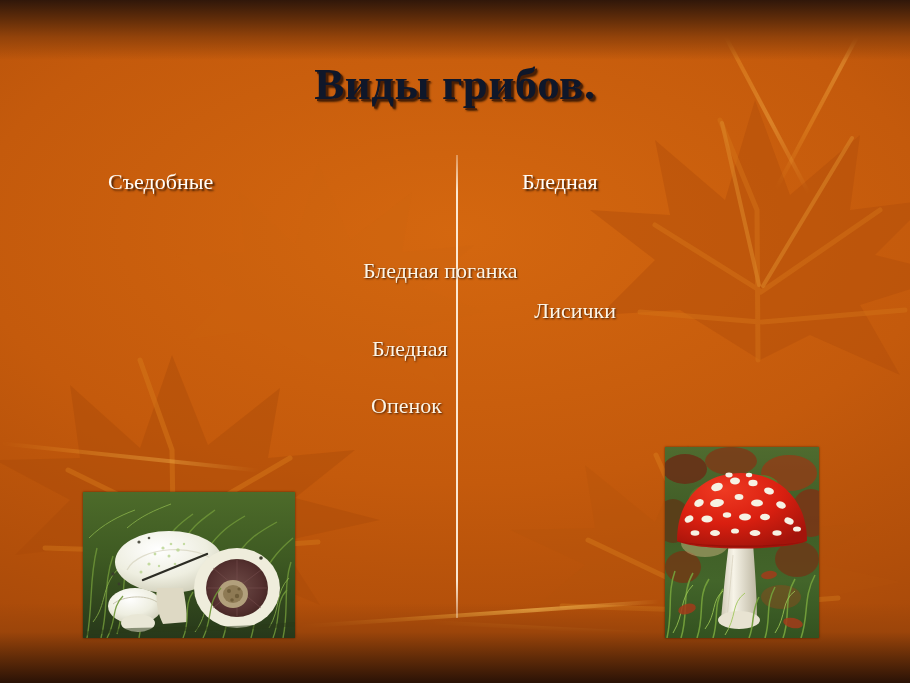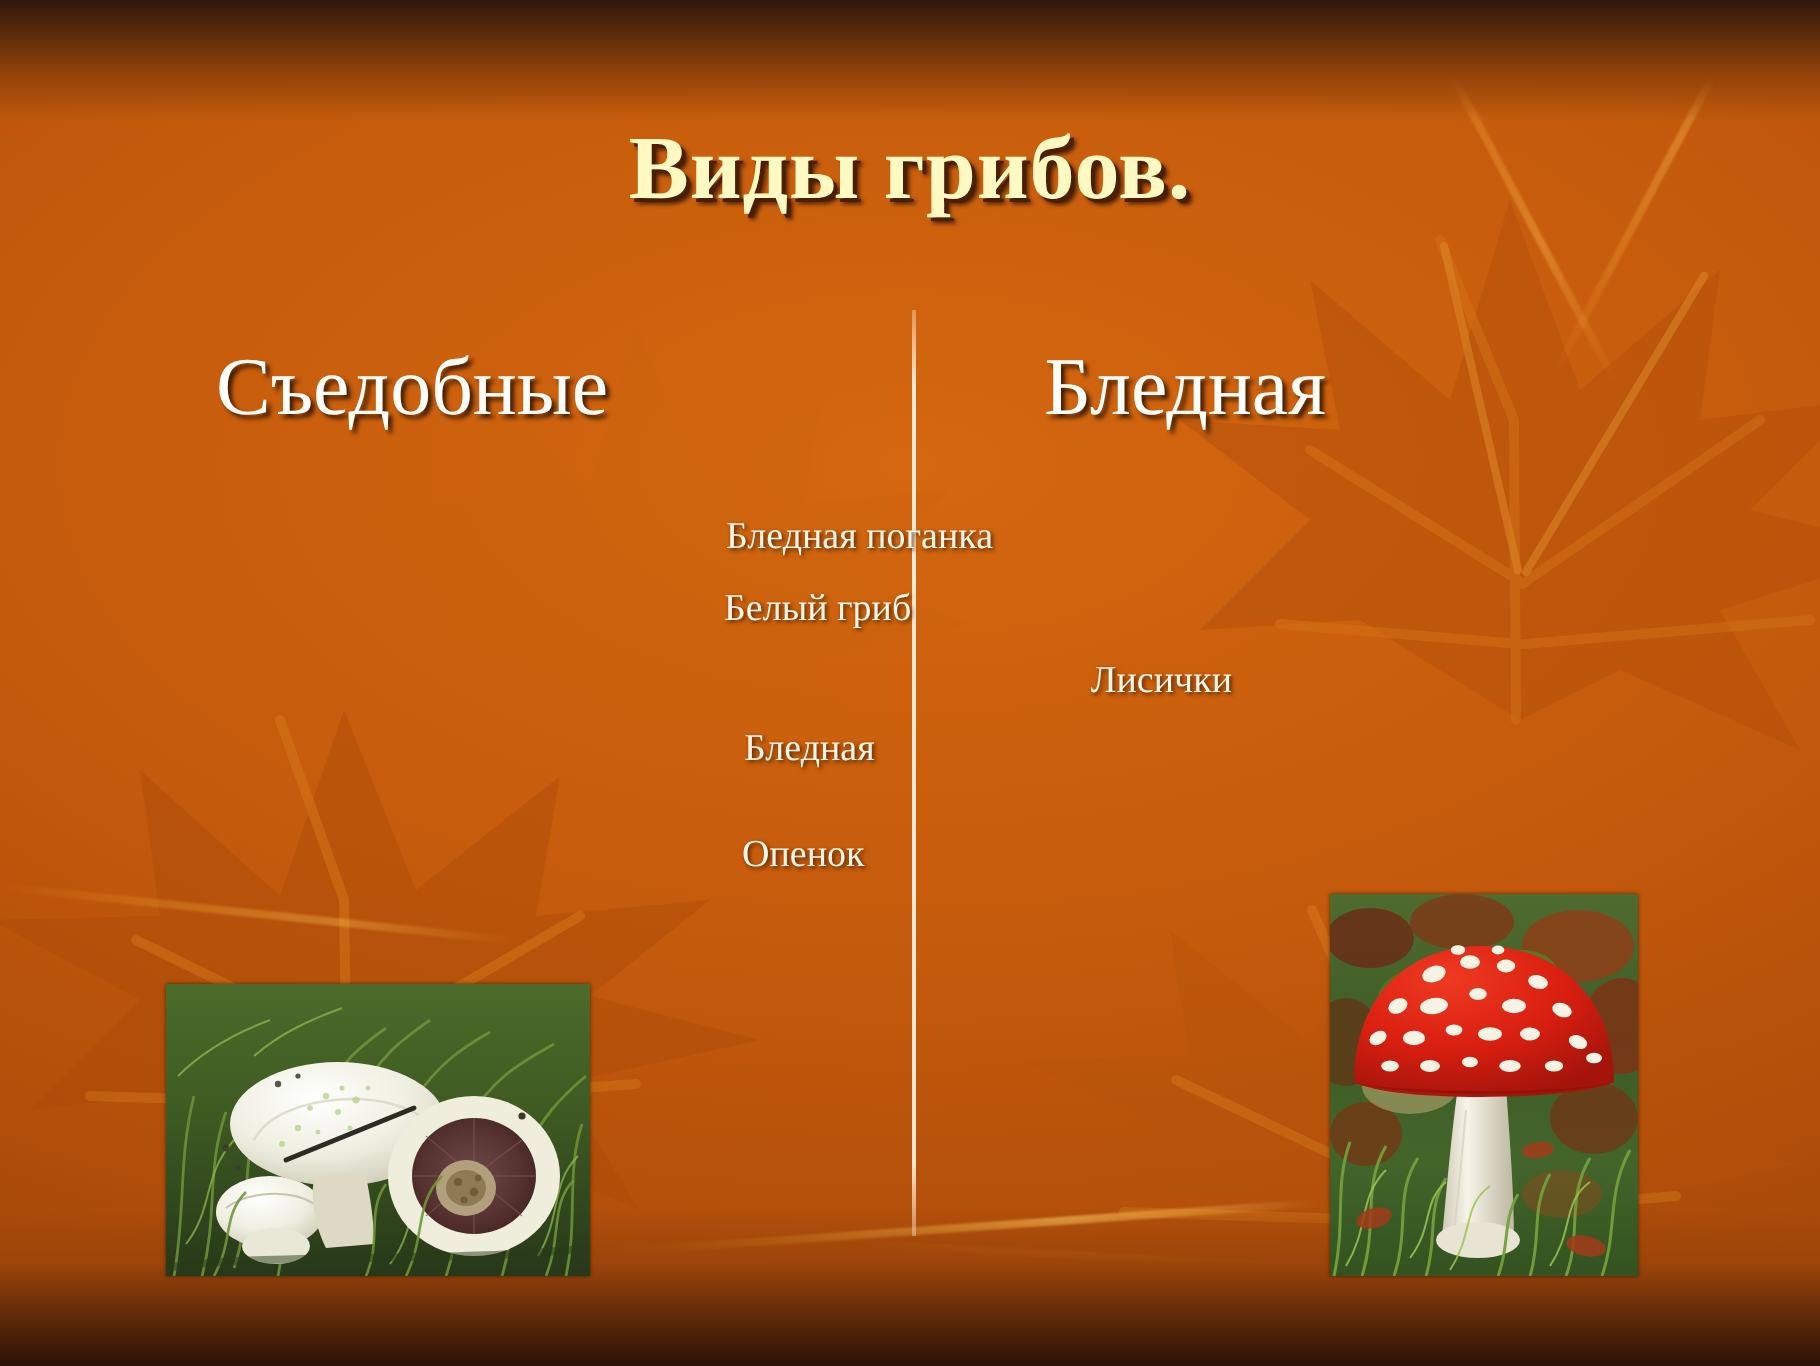--- a/index.html
+++ b/index.html
@@ -54,31 +54,31 @@
   }
 
   
   .title {
     position: absolute;
     left: 0; right: 0;
     top: 58px;
     text-align: center;
     font-size: 45px;
     font-weight: bold;
-    color: #fef9c3;
+    color: #0f172a;
     letter-spacing: .5px;
     text-shadow:
        2px 2px 0 #4a1f05,
        3px 3px 2px rgba(30,12,2,.75);
   }
 
   
   .col-head {
     position: absolute;
-    font-size: 41px;
+    font-size: 22px;
     color: #fffdf8;
     text-shadow: 2px 2px 2px rgba(40,16,3,.85);
     white-space: nowrap;
   }
   .col-head.edible { left: 108px; top: 169px; }
   .col-head.poison { left: 522px; top: 169px; }
 
   
   .divider {
     position: absolute;
@@ -90,21 +90,21 @@
   }
 
   
   .names {
     position: absolute;
     left: 356px;
     top: 258px;
     width: 260px;
   }
   .name-item {
-    font-size: 19px;
+    font-size: 22px;
     color: #fdf5e6;
     text-shadow: 1px 1px 2px rgba(45,18,3,.8);
     white-space: nowrap;
     position: relative;
     z-index: 3;
   }
 
   
   .photo {
     position: absolute;
@@ -163,21 +163,20 @@
 
   <div class="title">Виды грибов.</div>
 
   <div class="col-head edible">Съедобные</div>
   <div class="col-head poison">Бледная</div>
 
   <div class="divider"></div>
 
   <div class="names">
     <div class="name-item" style="margin-left:7px; margin-bottom:14px;">Бледная поганка</div>
-    <div class="name-item" style="margin-left:6px; margin-bottom:14px;">Белый гриб</div>
     <div class="name-item" style="margin-left:16px; margin-bottom:12px;text-align:right;">Лисички</div>
     <div class="name-item" style="margin-left:16px; margin-bottom:31px;">Бледная</div>
     <div class="name-item" style="margin-left:15px; margin-bottom:17px;">Опенок</div>
   </div>
 
   <div class="photo photo-left">
     <svg viewBox="0 0 212 146" preserveAspectRatio="none">
       <defs>
         <linearGradient id="grassG" x1="0" y1="0" x2="0" y2="1">
           <stop offset="0%" stop-color="#4d6b2a"></stop>

